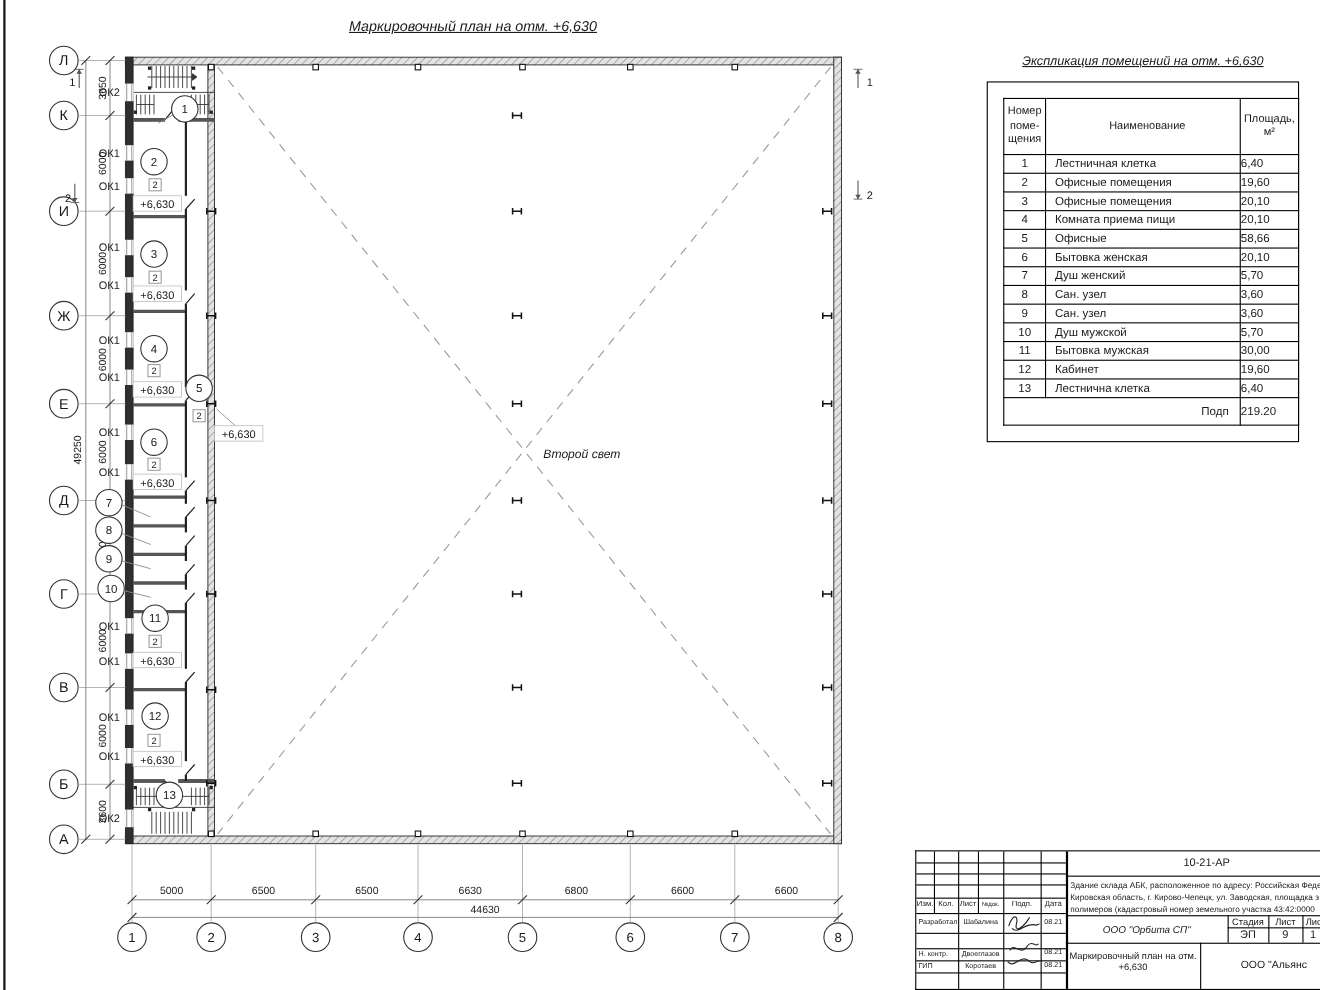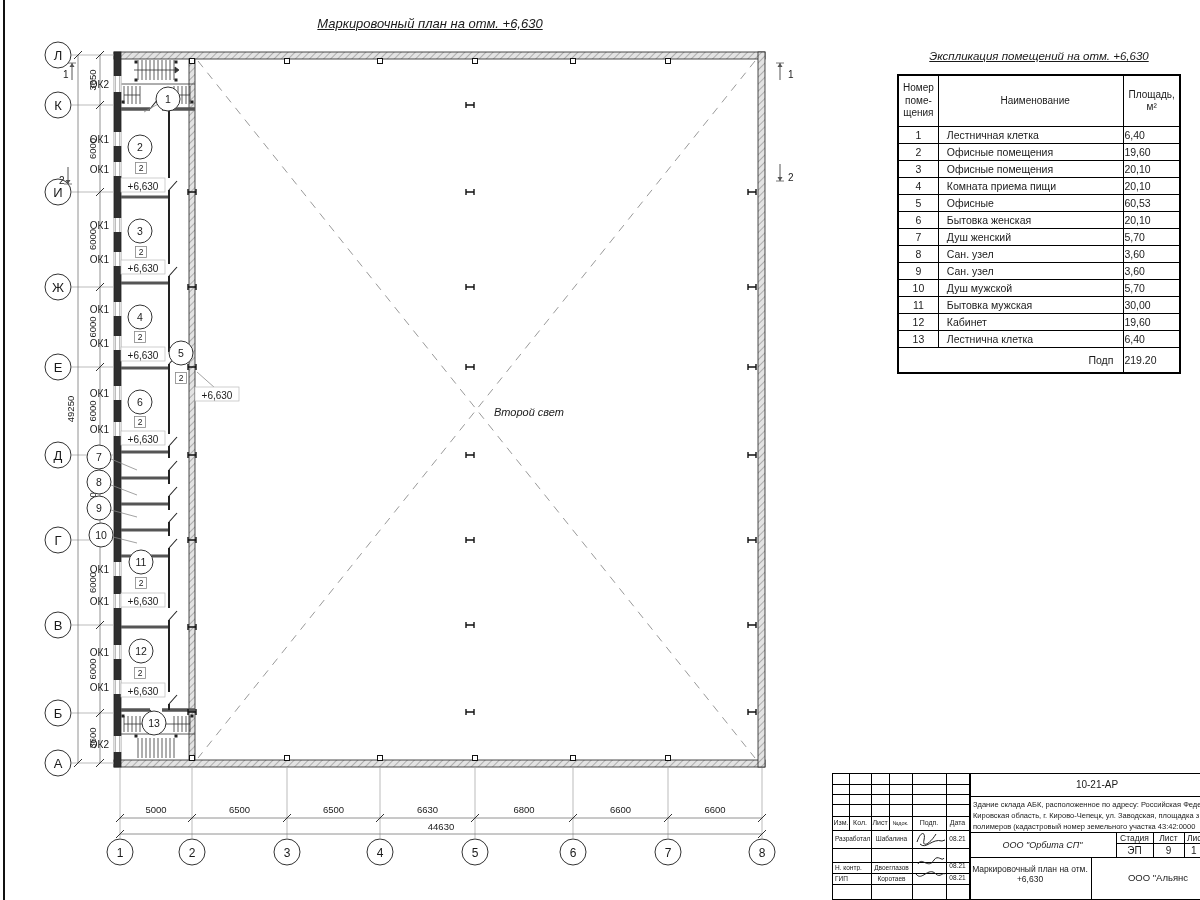--- a/index.html
+++ b/index.html
@@ -5,21 +5,21 @@
   html,body{margin:0;padding:0;background:#fff;}
   body{font-family:"Liberation Sans","DejaVu Sans",sans-serif;color:#1a1a1a;}
   #app{position:relative;width:1200px;height:900px;background:#ffffff;overflow:hidden;}
   .abs{position:absolute;}
   .frame-left{position:absolute;left:3px;top:0;width:2px;height:900px;background:#111;}
   .plan-title{position:absolute;left:230px;top:16px;width:400px;text-align:center;
     font-style:italic;font-size:13px;text-decoration:underline;}
   
   .expl{position:absolute;left:897px;top:50px;width:284px;}
   .expl-title{font-style:italic;font-size:11.5px;text-decoration:underline;text-align:center;margin-bottom:12px;}
-  .expl-wrap{border:1.4px solid #000;padding:0;}
+  .expl-wrap{border:1.4px solid #000;padding:14px;}
   table.expl-t{border-collapse:collapse;width:100%;table-layout:fixed;}
   table.expl-t td,table.expl-t th{border:1px solid #000;font-size:10.5px;font-weight:normal;padding:0;}
   table.expl-t th{height:50px;white-space:pre-line;line-height:1.25;font-size:10px;}
   table.expl-t td{height:16px;}
   .c-num{width:37px;text-align:center;}
   .c-name{width:168px;text-align:left;padding-left:8px !important;}
   .c-area{width:52px;}
   .total-name{text-align:right;padding-right:10px !important;height:24px !important;}
   
   .tb{position:absolute;left:832px;top:773px;width:392px;height:125px;
@@ -488,21 +488,21 @@
               <td class="c-area">20,10</td>
             </tr>
             <tr>
               <td class="c-num">4</td>
               <td class="c-name">Комната приема пищи</td>
               <td class="c-area">20,10</td>
             </tr>
             <tr>
               <td class="c-num">5</td>
               <td class="c-name">Офисные</td>
-              <td class="c-area">60,53</td>
+              <td class="c-area">58,66</td>
             </tr>
             <tr>
               <td class="c-num">6</td>
               <td class="c-name">Бытовка женская</td>
               <td class="c-area">20,10</td>
             </tr>
             <tr>
               <td class="c-num">7</td>
               <td class="c-name">Душ женский</td>
               <td class="c-area">5,70</td>

